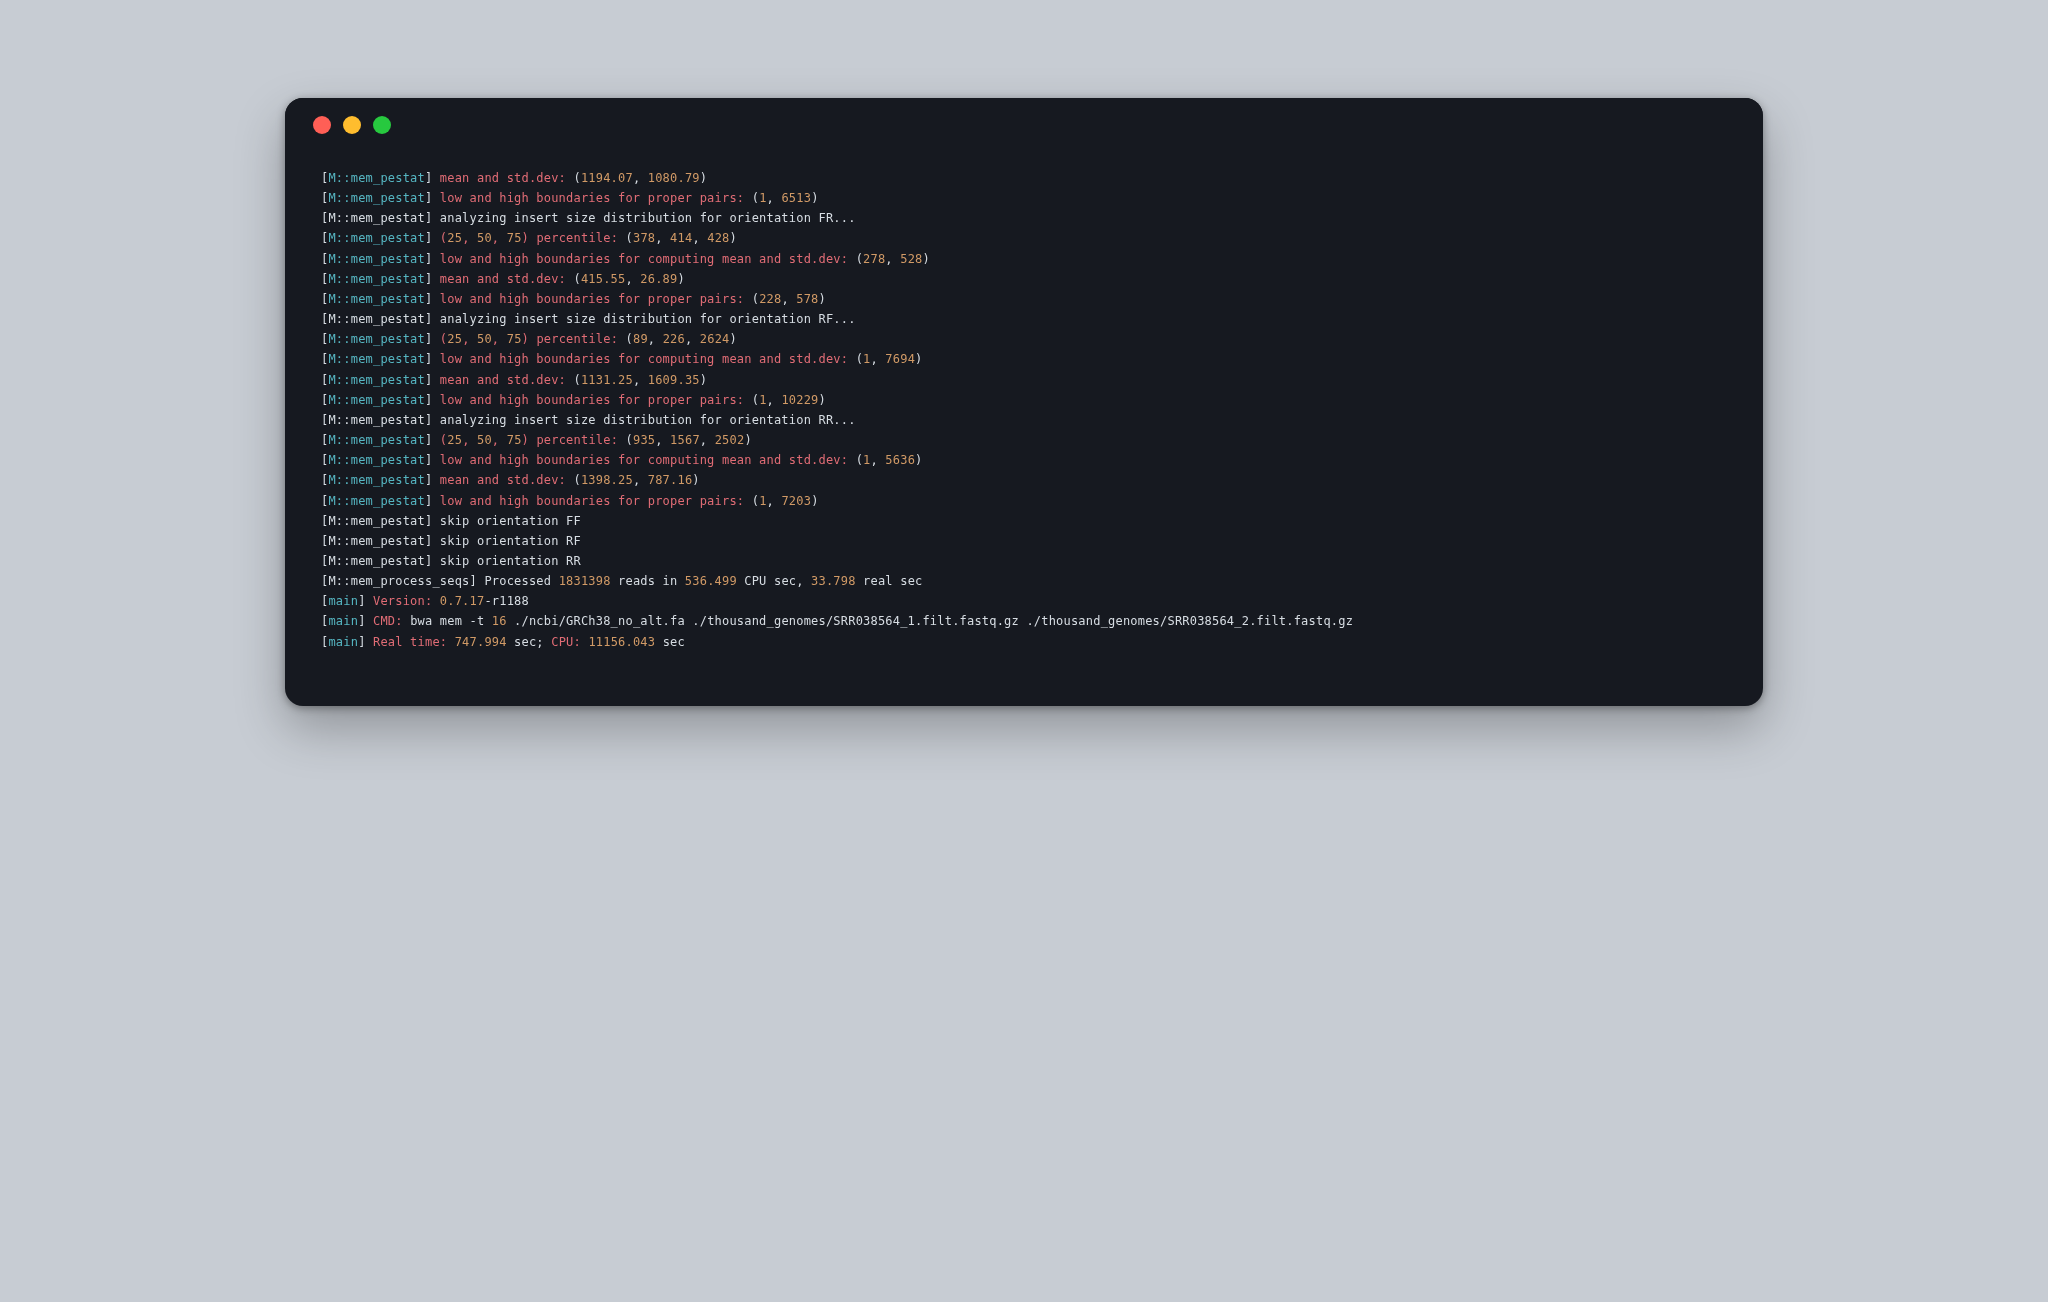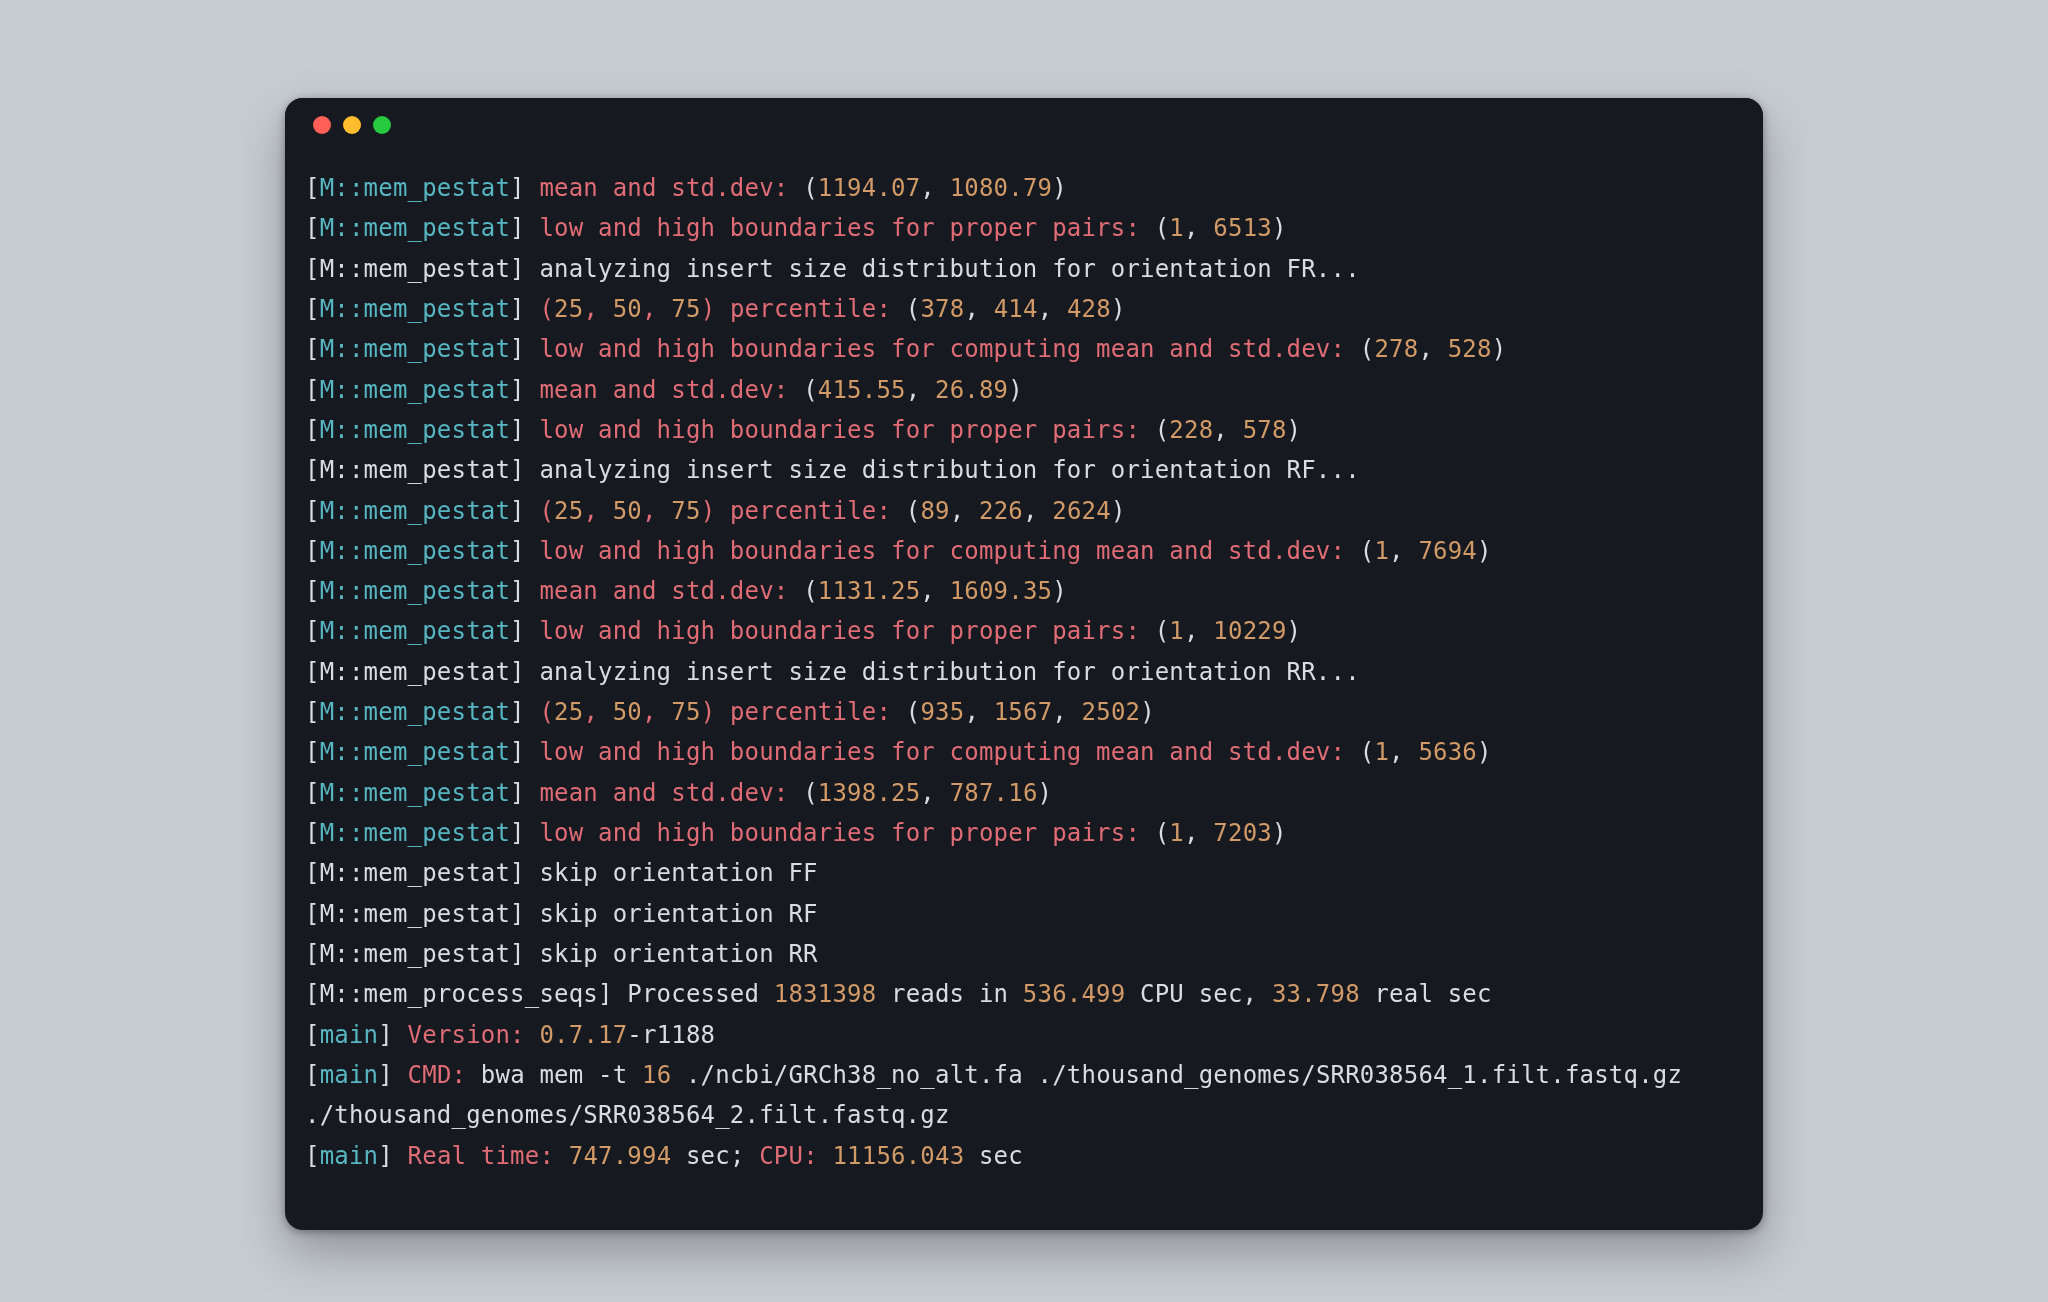--- a/index.html
+++ b/index.html
@@ -36,22 +36,22 @@
   }
   .dot {
     width: 18px;
     height: 18px;
     border-radius: 50%;
   }
   .dot.red    { background: #ff5f56; }
   .dot.yellow { background: #ffbd2e; }
   .dot.green  { background: #27c93f; }
   .terminal {
-    padding: 16px 28px 54px 20px;
-    font-size: 24px;
+    padding: 16px 28px 54px 36px;
+    font-size: 12px;
     line-height: 1.68;
     color: #d7dde3;
     white-space: pre-wrap;
     word-break: break-word;
     letter-spacing: 0.2px;
   }
   .cyan   { color: #56b6c2; }
   .red    { color: #e06c75; }
   .whiteb { color: #d7dde3; }
   .num    { color: #d19a66; }

